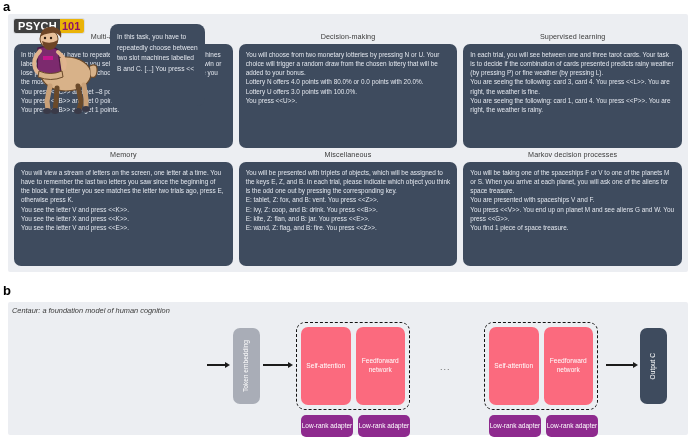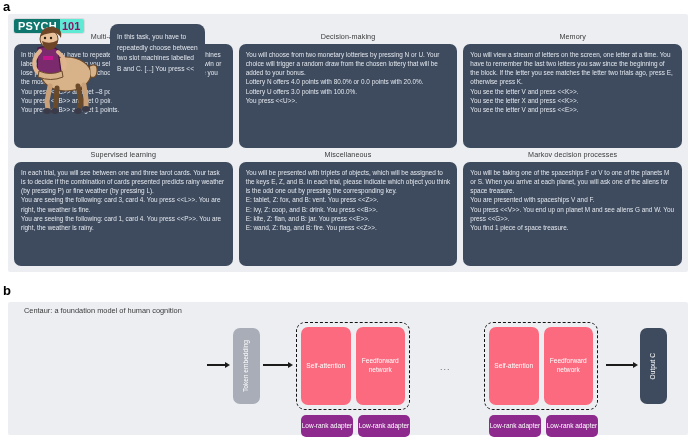--- a/index.html
+++ b/index.html
@@ -26,27 +26,27 @@
     position:absolute;left:8px;top:14px;width:680px;height:258px;
     background:#eceef2;border-radius:2px;
   }
   .logo{
     position:absolute;left:6px;top:5px;
     height:14px;display:flex;align-items:stretch;
     border-radius:2px;overflow:hidden;
     box-shadow:0 0 0 1px rgba(0,0,0,.08);
   }
   .logo-left{
-    background:#0f766e;color:#fff;
+    background:#404040;color:#fff;
     font-size:11px;font-weight:bold;letter-spacing:.2px;
     padding:0 3px 0 4px;display:flex;align-items:center;
     font-family:"Liberation Sans", sans-serif;
   }
   .logo-right{
-    background:#5eead4;color:#8e1368;
+    background:#eab308;color:#8e1368;
     font-size:11px;font-weight:bold;
     padding:0 4px 0 2px;display:flex;align-items:center;
     font-family:"Liberation Sans", sans-serif;
   }
   .grid{
     position:absolute;left:0;top:18px;width:680px;
     display:grid;grid-template-columns:1fr 1fr 1fr;
     column-gap:6px;row-gap:2px;
     padding:0 6px;box-sizing:border-box;
   }
@@ -64,22 +64,22 @@
     min-height:104px;
   }
   .card p{margin:0;}
 
   
   #panel-b{
     position:absolute;left:8px;top:302px;width:680px;height:133px;
     background:#eceef2;border-radius:2px;
   }
   .b-title{
-    position:absolute;left:16px;top:4px;
-    font-size:7.4px;color:#3a3a3a;
+    position:absolute;left:4px;top:4px;
+    font-size:7.4px;color:#3a3a3a;font-style:italic;
   }
 
   .centaur{position:absolute;left:14px;top:22px;width:86px;height:100px;}
 
   .prompt-box{
     position:absolute;left:110px;top:24px;width:95px;height:82px;
     background:#3e4b5e;color:#e3e7ee;border-radius:8px;
     box-sizing:border-box;padding:8px 7px;
     font-size:6.6px;line-height:1.62;
   }
@@ -163,35 +163,35 @@
       <div class="cell-title">Decision-making</div>
       <div class="card">
           <p style="white-space:pre-line">You will choose from two monetary lotteries by pressing N or U. Your choice will trigger a random draw from the chosen lottery that will be added to your bonus.
 Lottery N offers 4.0 points with 80.0% or 0.0 points with 20.0%.
 Lottery U offers 3.0 points with 100.0%.
 You press &lt;&lt;U&gt;&gt;.</p>
         </div>
     </div>
 
     <div class="cell">
+      <div class="cell-title">Supervised learning</div>
+      <div class="card">
+          <p style="white-space:pre-line">In each trial, you will see between one and three tarot cards. Your task is to decide if the combination of cards presented predicts rainy weather (by pressing P) or fine weather (by pressing L).
+You are seeing the following: card 3, card 4. You press &lt;&lt;L&gt;&gt;. You are right, the weather is fine.
+You are seeing the following: card 1, card 4. You press &lt;&lt;P&gt;&gt;. You are right, the weather is rainy.</p>
+        </div>
+    </div>
+
+    <div class="cell">
       <div class="cell-title">Memory</div>
       <div class="card">
           <p style="white-space:pre-line">You will view a stream of letters on the screen, one letter at a time. You have to remember the last two letters you saw since the beginning of the block. If the letter you see matches the letter two trials ago, press E, otherwise press K.
 You see the letter V and press &lt;&lt;K&gt;&gt;.
 You see the letter X and press &lt;&lt;K&gt;&gt;.
 You see the letter V and press &lt;&lt;E&gt;&gt;.</p>
-        </div>
-    </div>
-
-    <div class="cell">
-      <div class="cell-title">Supervised learning</div>
-      <div class="card">
-          <p style="white-space:pre-line">In each trial, you will see between one and three tarot cards. Your task is to decide if the combination of cards presented predicts rainy weather (by pressing P) or fine weather (by pressing L).
-You are seeing the following: card 3, card 4. You press &lt;&lt;L&gt;&gt;. You are right, the weather is fine.
-You are seeing the following: card 1, card 4. You press &lt;&lt;P&gt;&gt;. You are right, the weather is rainy.</p>
         </div>
     </div>
 
     <div class="cell">
       <div class="cell-title">Miscellaneous</div>
       <div class="card">
           <p style="white-space:pre-line">You will be presented with triplets of objects, which will be assigned to the keys E, Z, and B. In each trial, please indicate which object you think is the odd one out by pressing the corresponding key.
 E: tablet, Z: fox, and B: vent. You press &lt;&lt;Z&gt;&gt;.
 E: ivy, Z: coop, and B: drink. You press &lt;&lt;B&gt;&gt;.
 E: kite, Z: flan, and B: jar. You press &lt;&lt;E&gt;&gt;.

